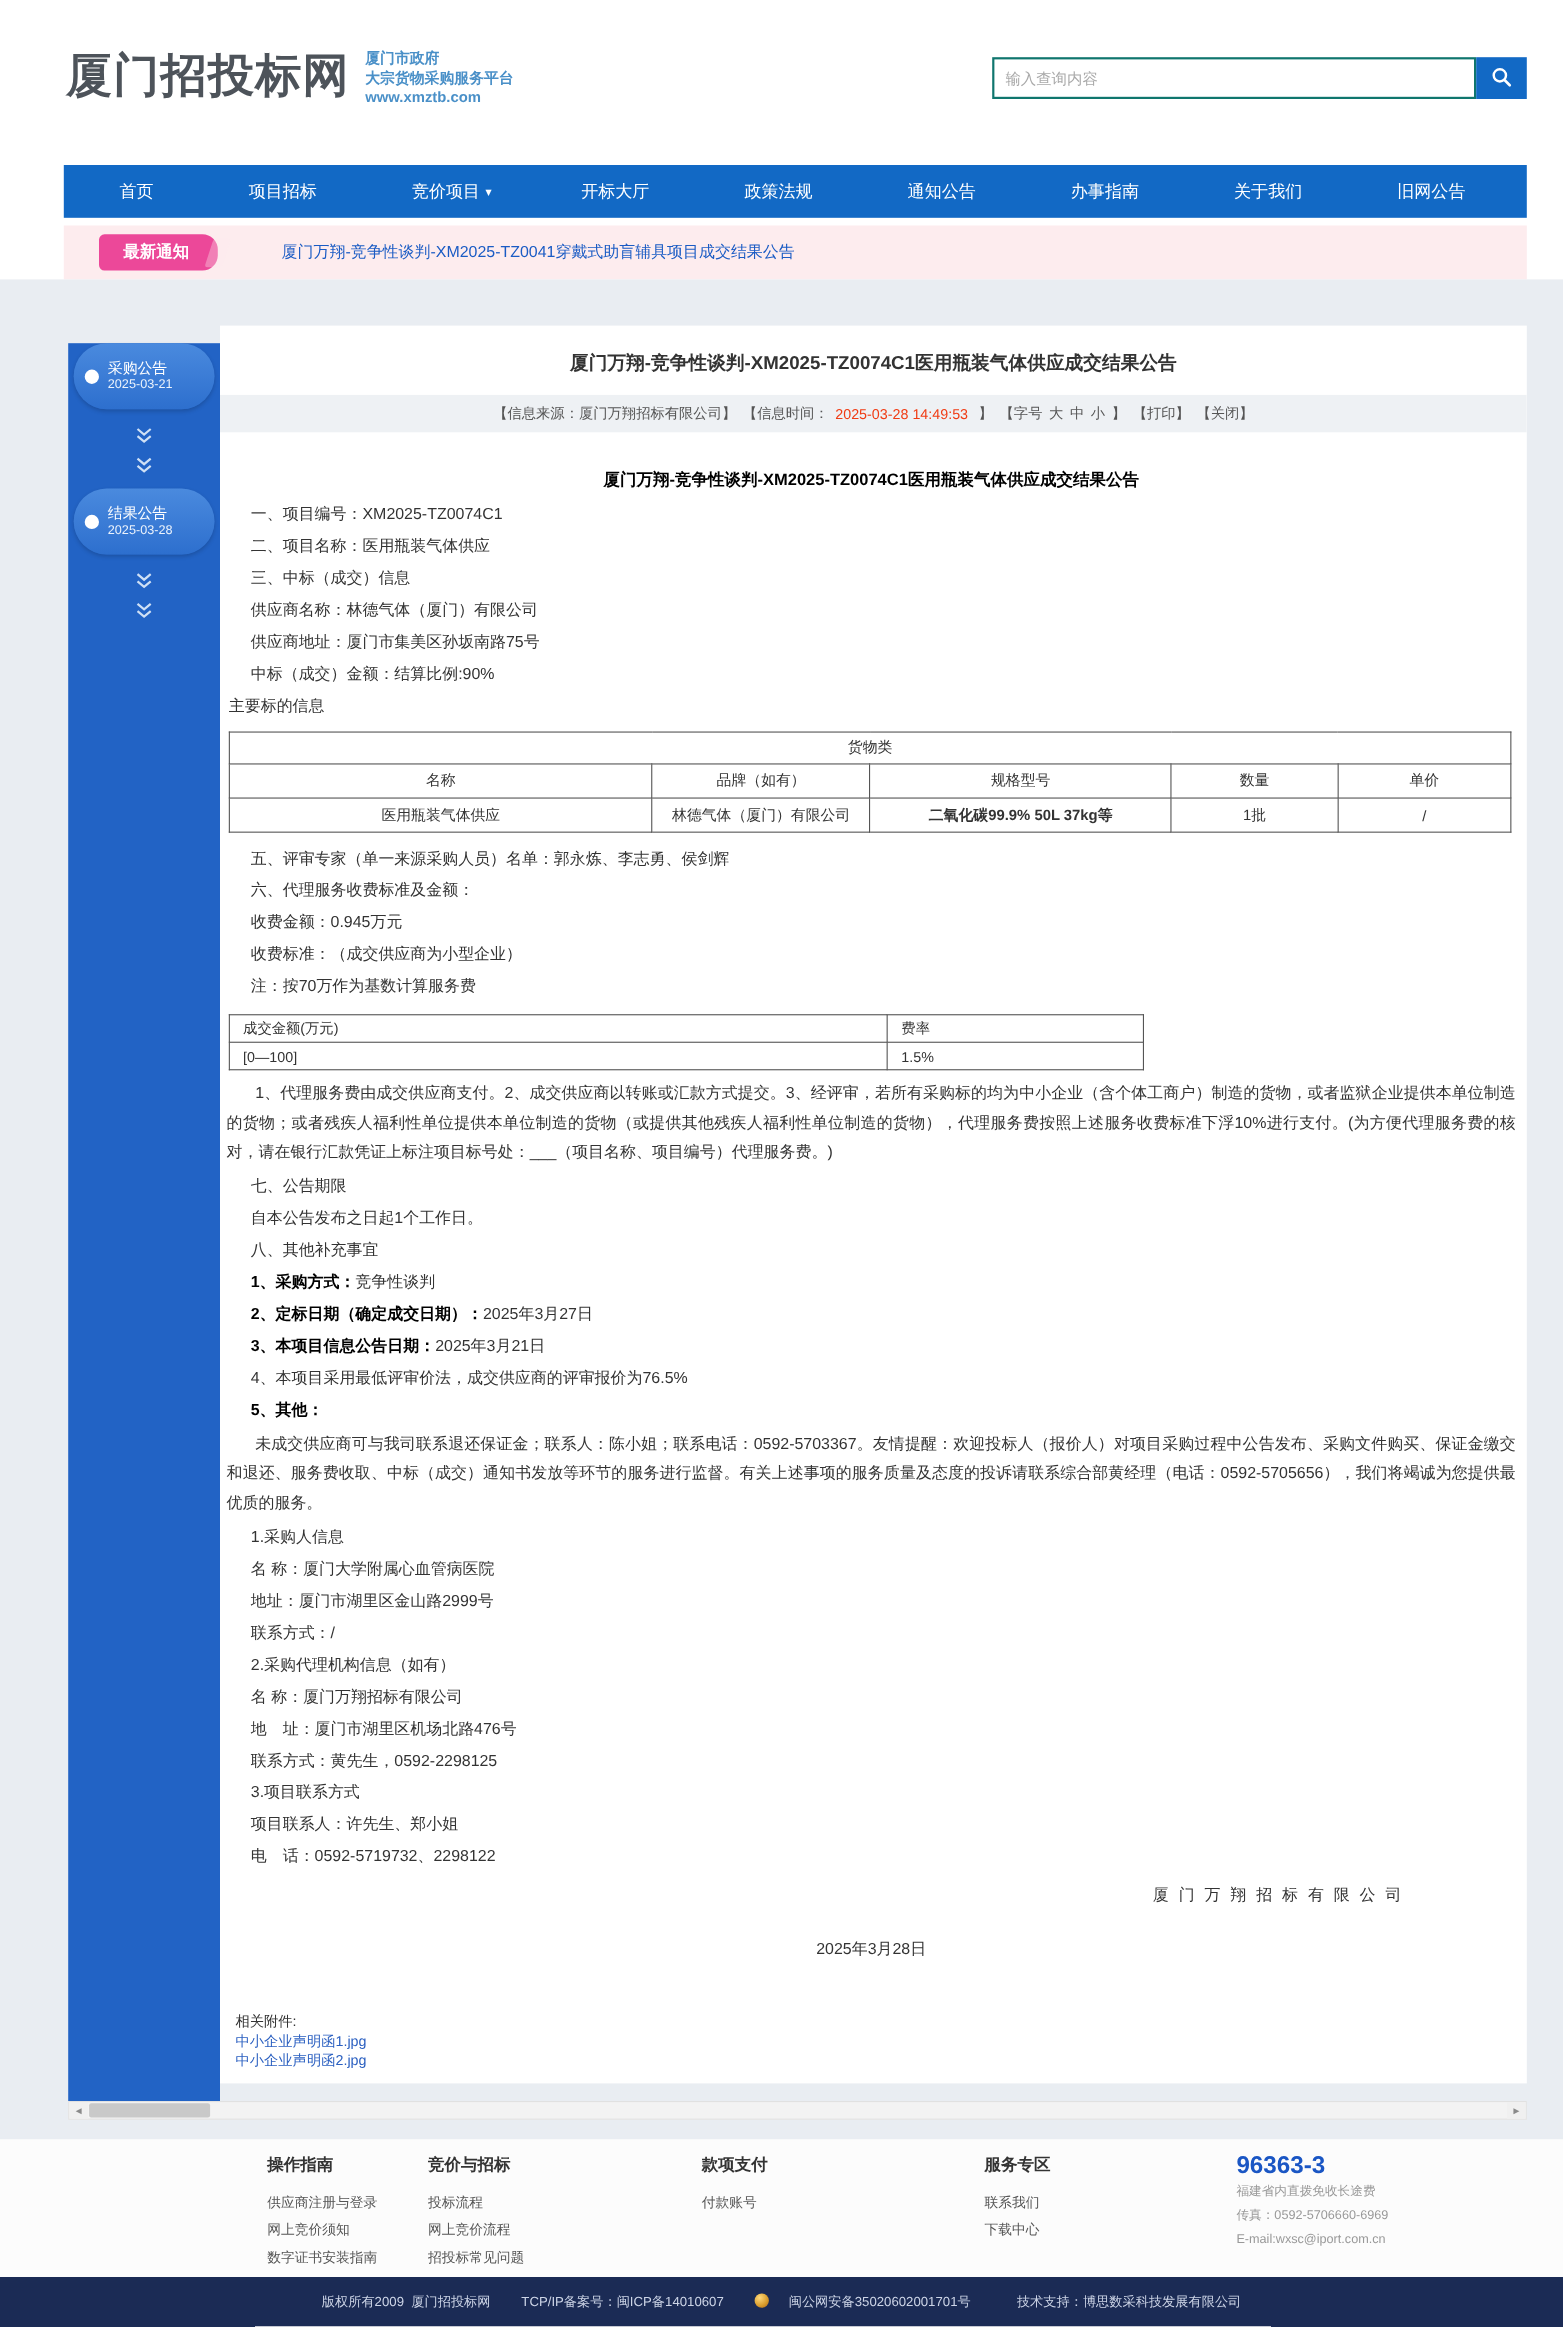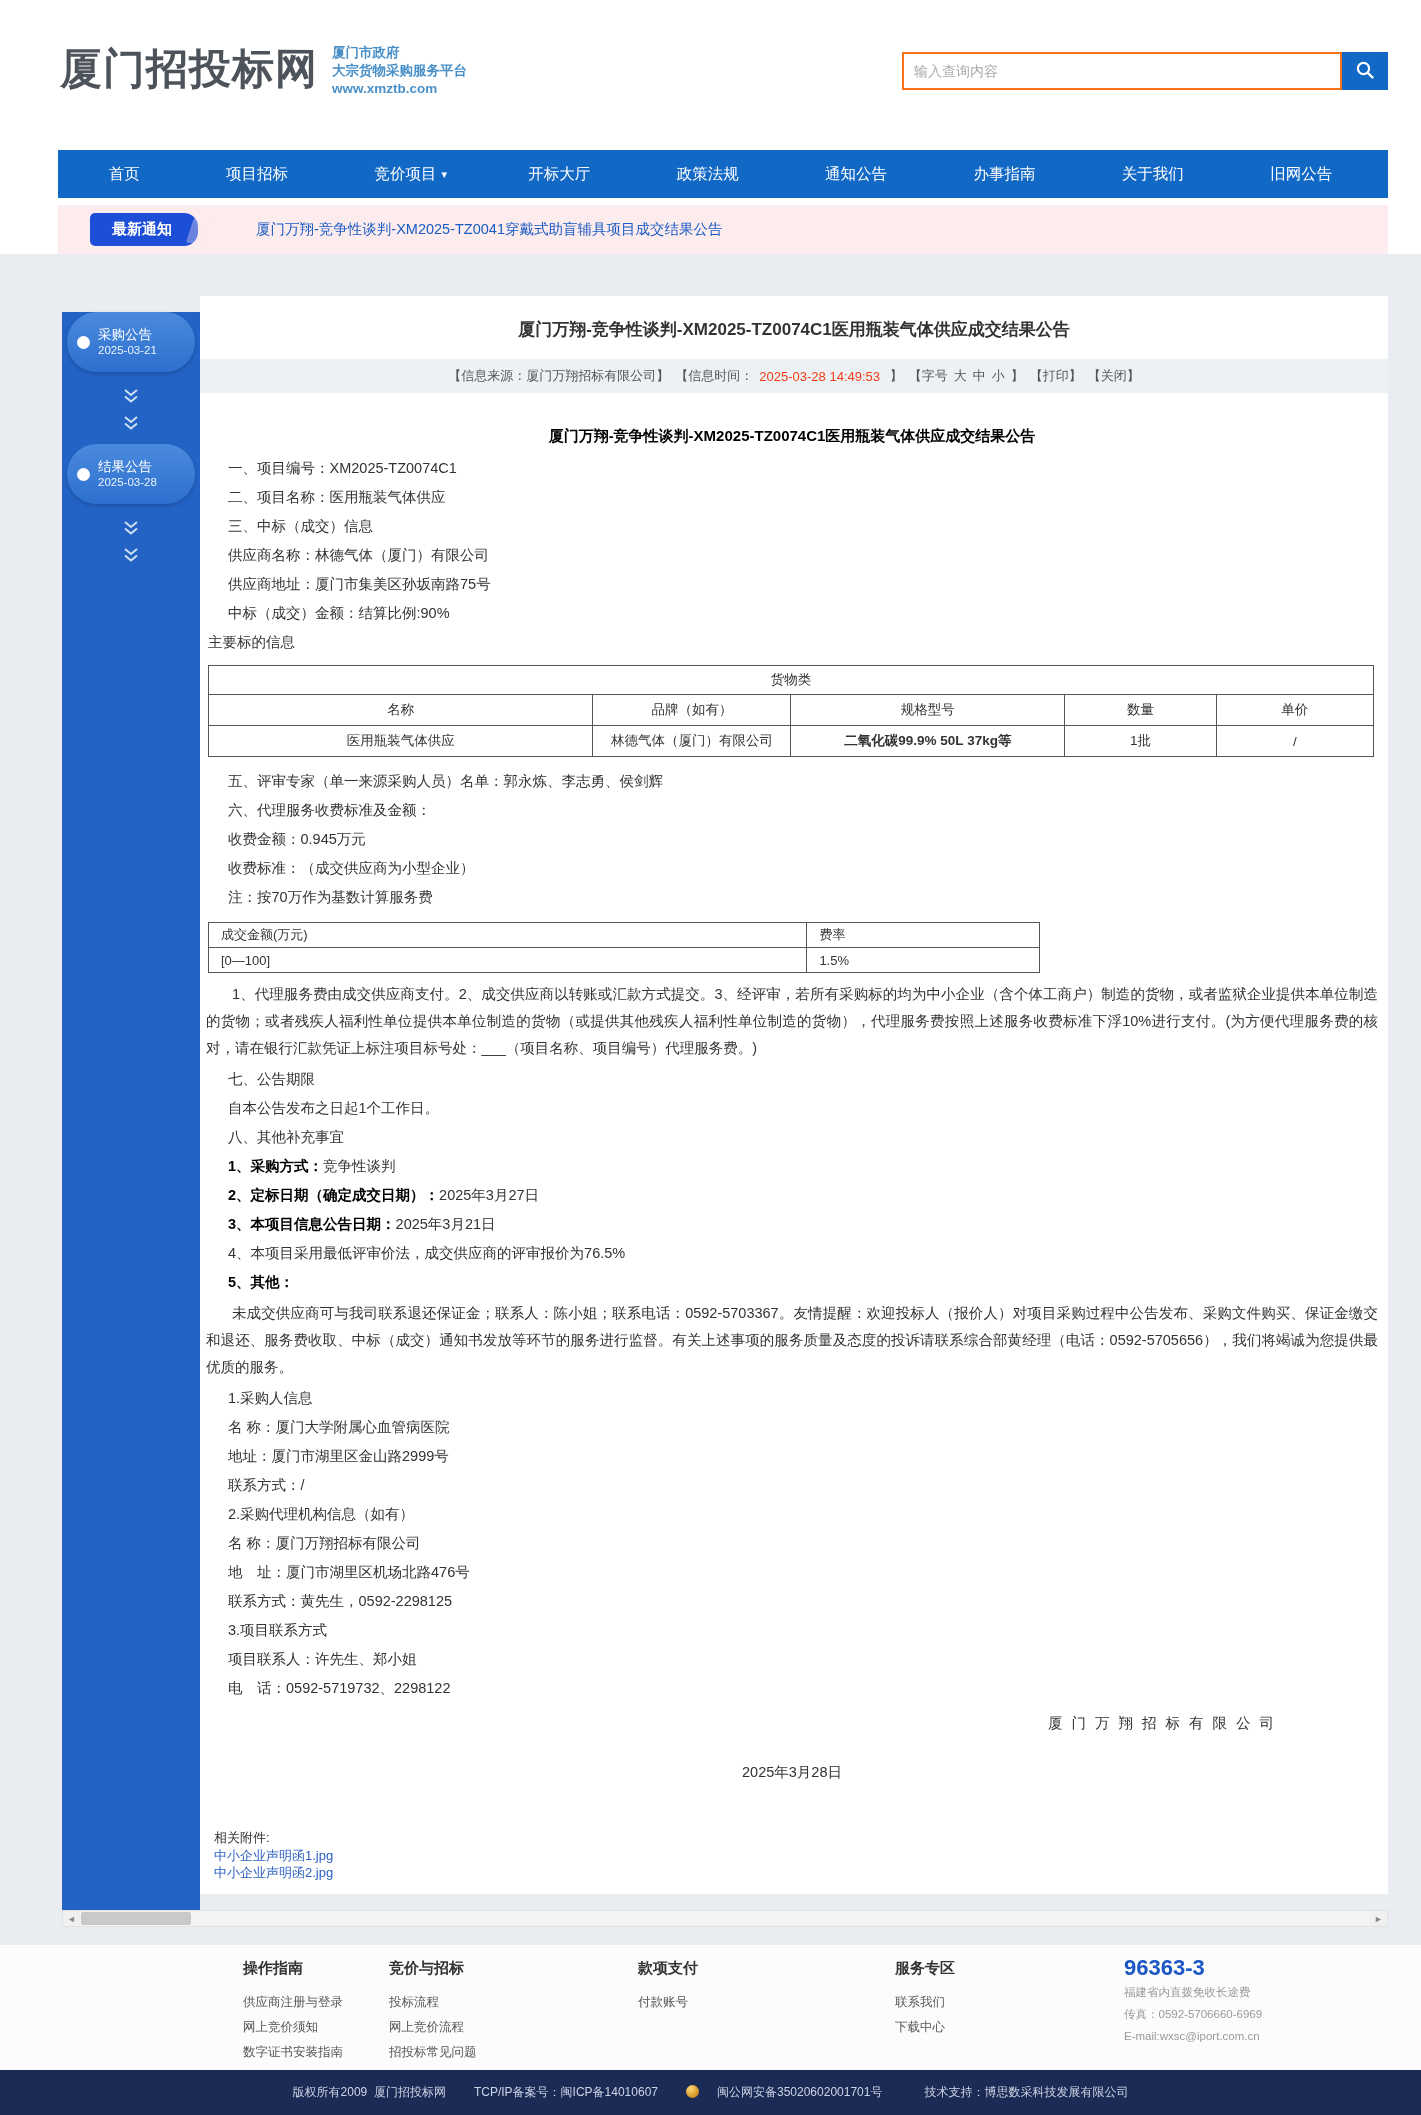--- a/index.html
+++ b/index.html
@@ -8,31 +8,31 @@
     position:relative; width:1421px; height:2115px;
     font-family:"Liberation Sans", sans-serif; overflow:hidden;
   }
   
   .header { position:absolute; left:0; top:0; width:1421px; height:130px; background:#fff; }
   .logo-wrap { position:absolute; left:60px; top:40px; display:flex; align-items:center; }
   .logo-text { font-size:42px; font-weight:700; color:#4d535a; letter-spacing:1px; }
   .taglines { margin-left:14px; padding-top:4px; }
   .taglines div { font-size:13.5px; color:#4a90c8; font-weight:700; line-height:18px; }
   .search-box { position:absolute; left:902px; top:52px; width:486px; height:38px; display:flex; }
-  .search-input { flex:1; height:38px; border:2px solid #f97316; padding:0 10px; font-size:14px; color:#333; outline:none; }
+  .search-input { flex:1; height:38px; border:2px solid #0f766e; padding:0 10px; font-size:14px; color:#333; outline:none; }
   .search-input::placeholder { color:#a9a9a9; }
   .search-btn { width:46px; height:38px; background:#1269c5; border:none; cursor:pointer; display:flex; align-items:center; justify-content:center; }
   
   .navbar { position:absolute; left:58px; top:150px; width:1330px; height:48px; background:#1269c5;
             display:flex; align-items:stretch; justify-content:space-around; padding:0 10px; }
   .nav-item { display:flex; align-items:center; color:#fff; font-size:15.5px; padding:0 18px; cursor:pointer; }
   .nav-item .caret { font-size:11px; margin-left:5px; }
   
   .noticebar { position:absolute; left:58px; top:205px; width:1330px; height:49px; background:#fdecee; display:flex; align-items:center; }
-  .notice-badge { position:relative; margin-left:32px; background:#1d4ed8; color:#fff; font-size:15px; font-weight:700;
+  .notice-badge { position:relative; margin-left:32px; background:#ec4899; color:#fff; font-size:15px; font-weight:700;
                   padding:7px 26px 7px 22px; border-radius:5px 14px 14px 5px; }
   .notice-badge::after { content:""; position:absolute; right:-8px; top:4px; width:16px; height:26px;
                   background:#fdecee; transform:skewX(-18deg); border-radius:3px; opacity:.35; }
   .notice-link { margin-left:58px; color:#1a5bc4; font-size:14.5px; text-decoration:none; cursor:pointer; }
   
   .gray-bg { position:absolute; left:0; top:254px; width:1421px; height:1691px; background:#e9edf2; }
   .sidebar { position:absolute; left:62px; top:312px; width:138px; height:1598px; background:#2263c5; }
   .pill { position:relative; margin:0 5px; height:60px; border-radius:30px;
           background:linear-gradient(180deg,#4a8ade,#2d6fce); display:flex; align-items:center; cursor:pointer;
           box-shadow:0 2px 4px rgba(0,0,0,.18); }

